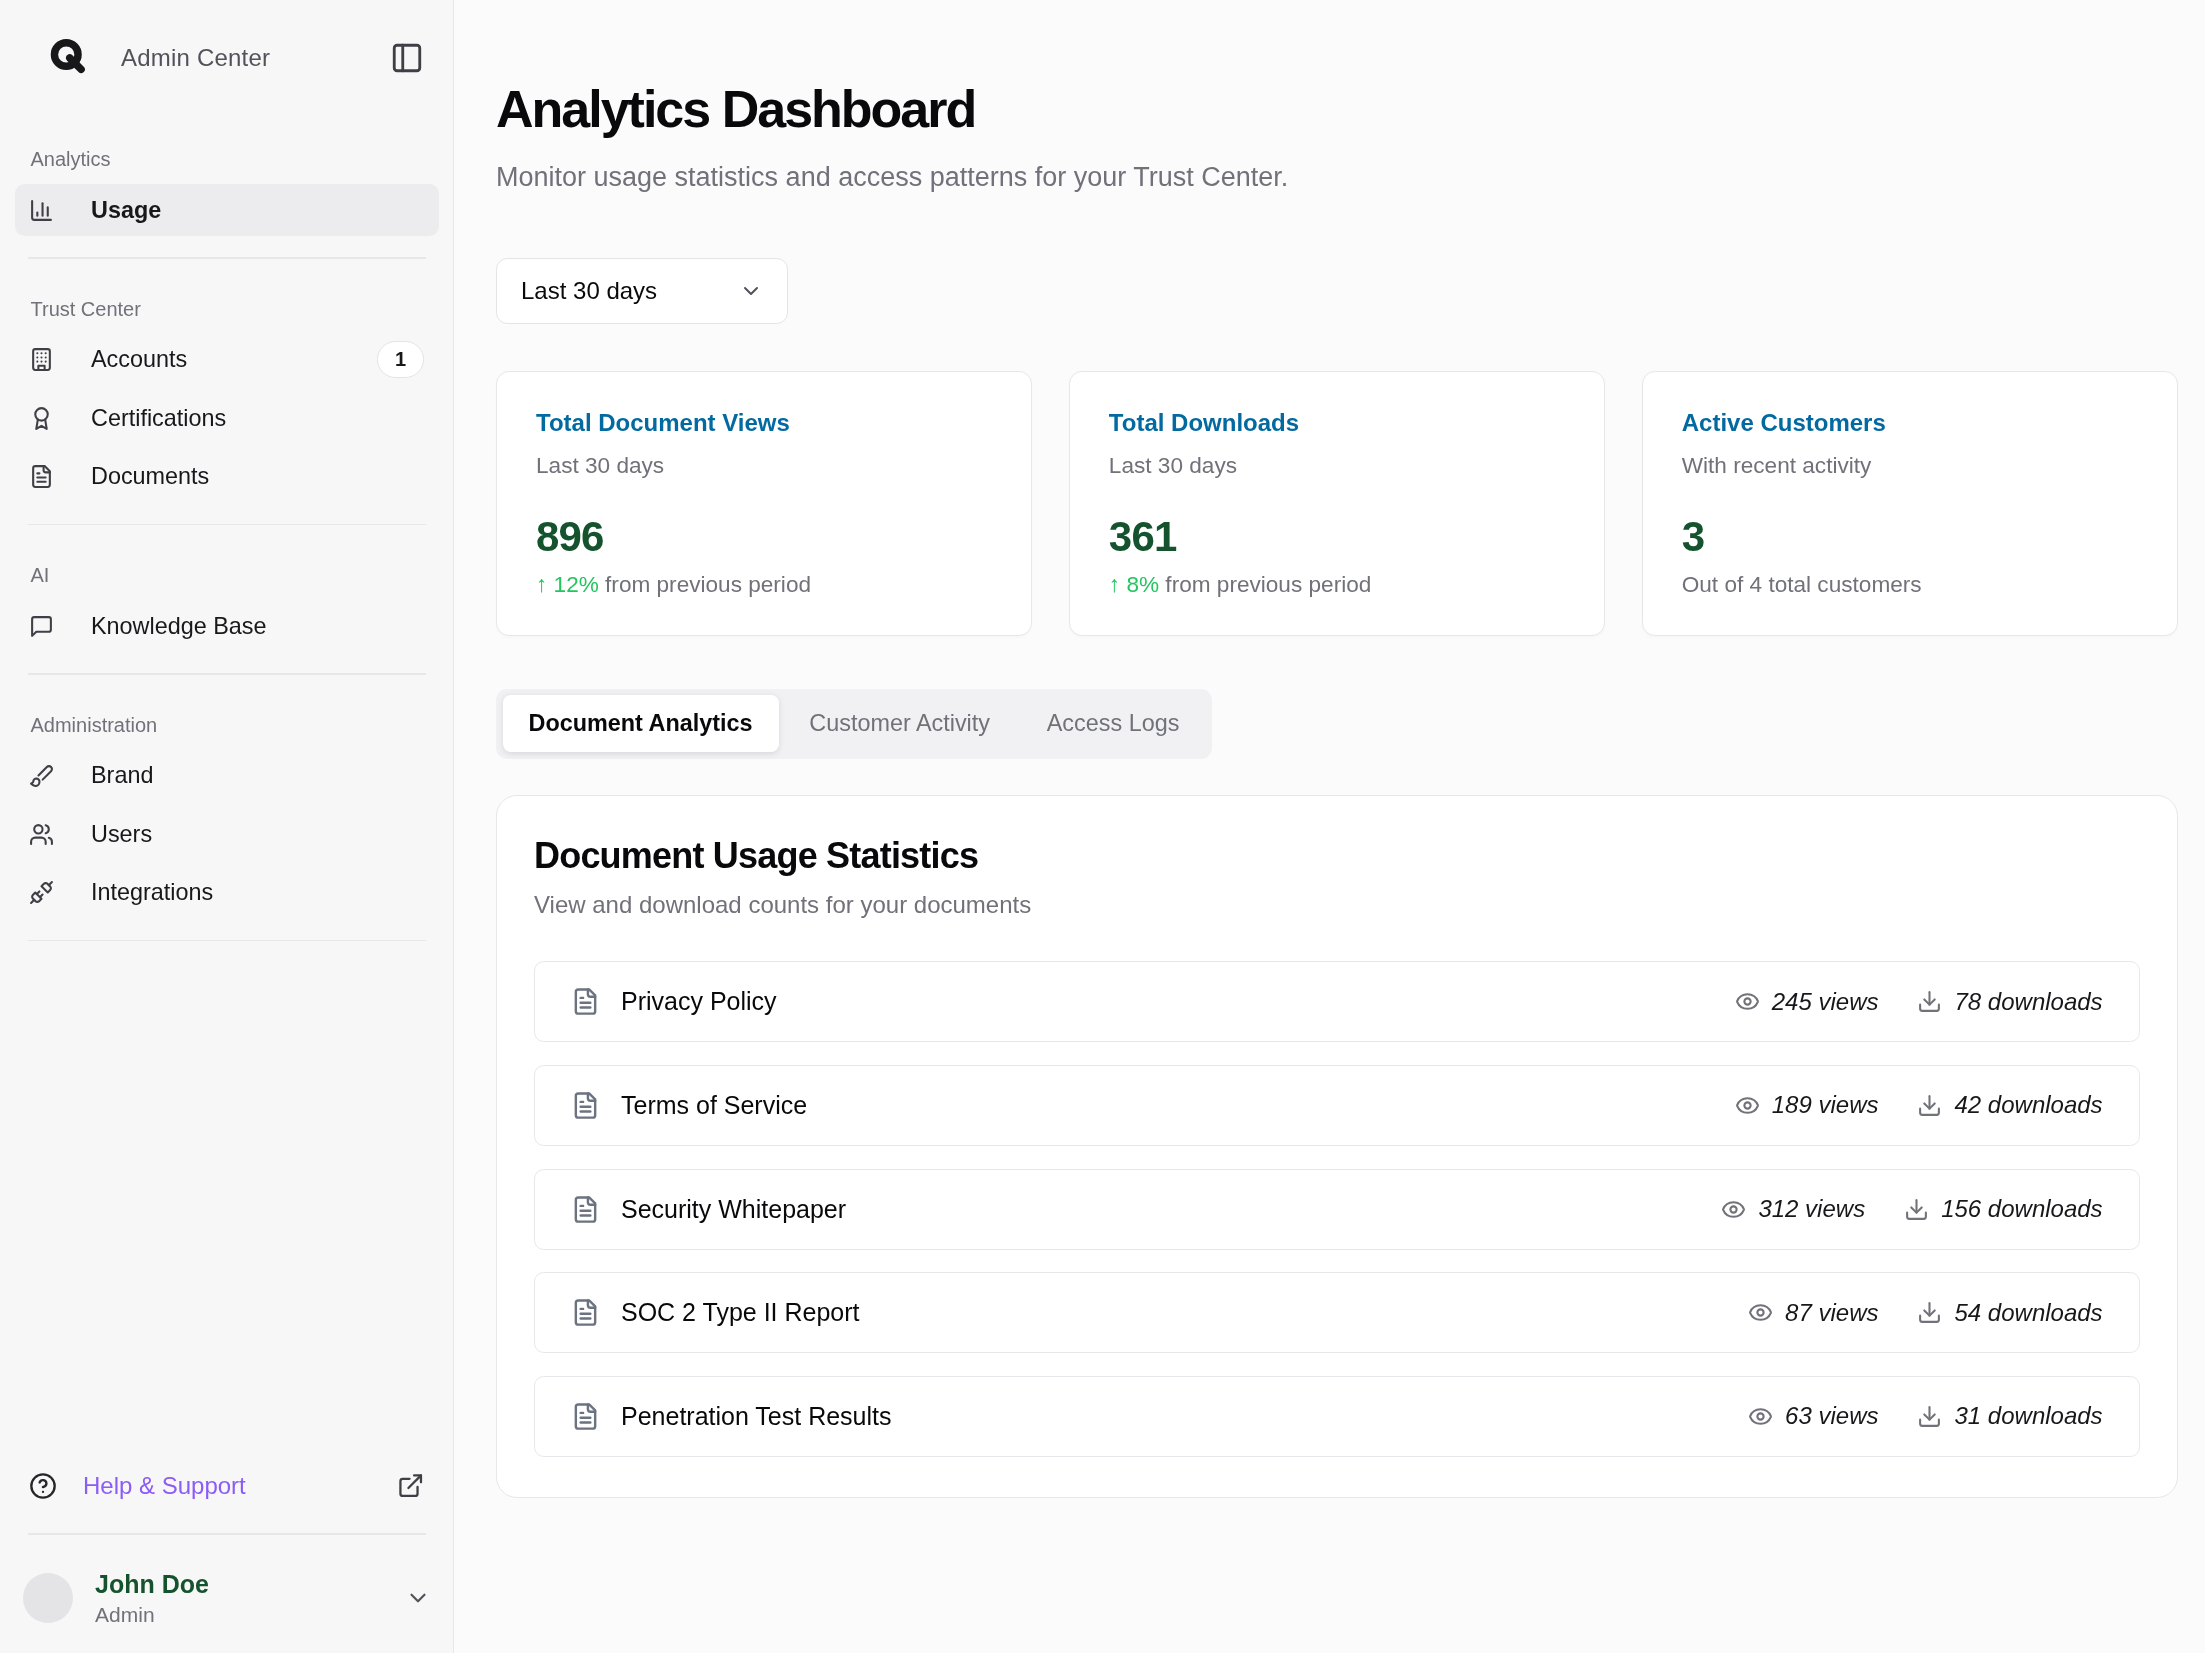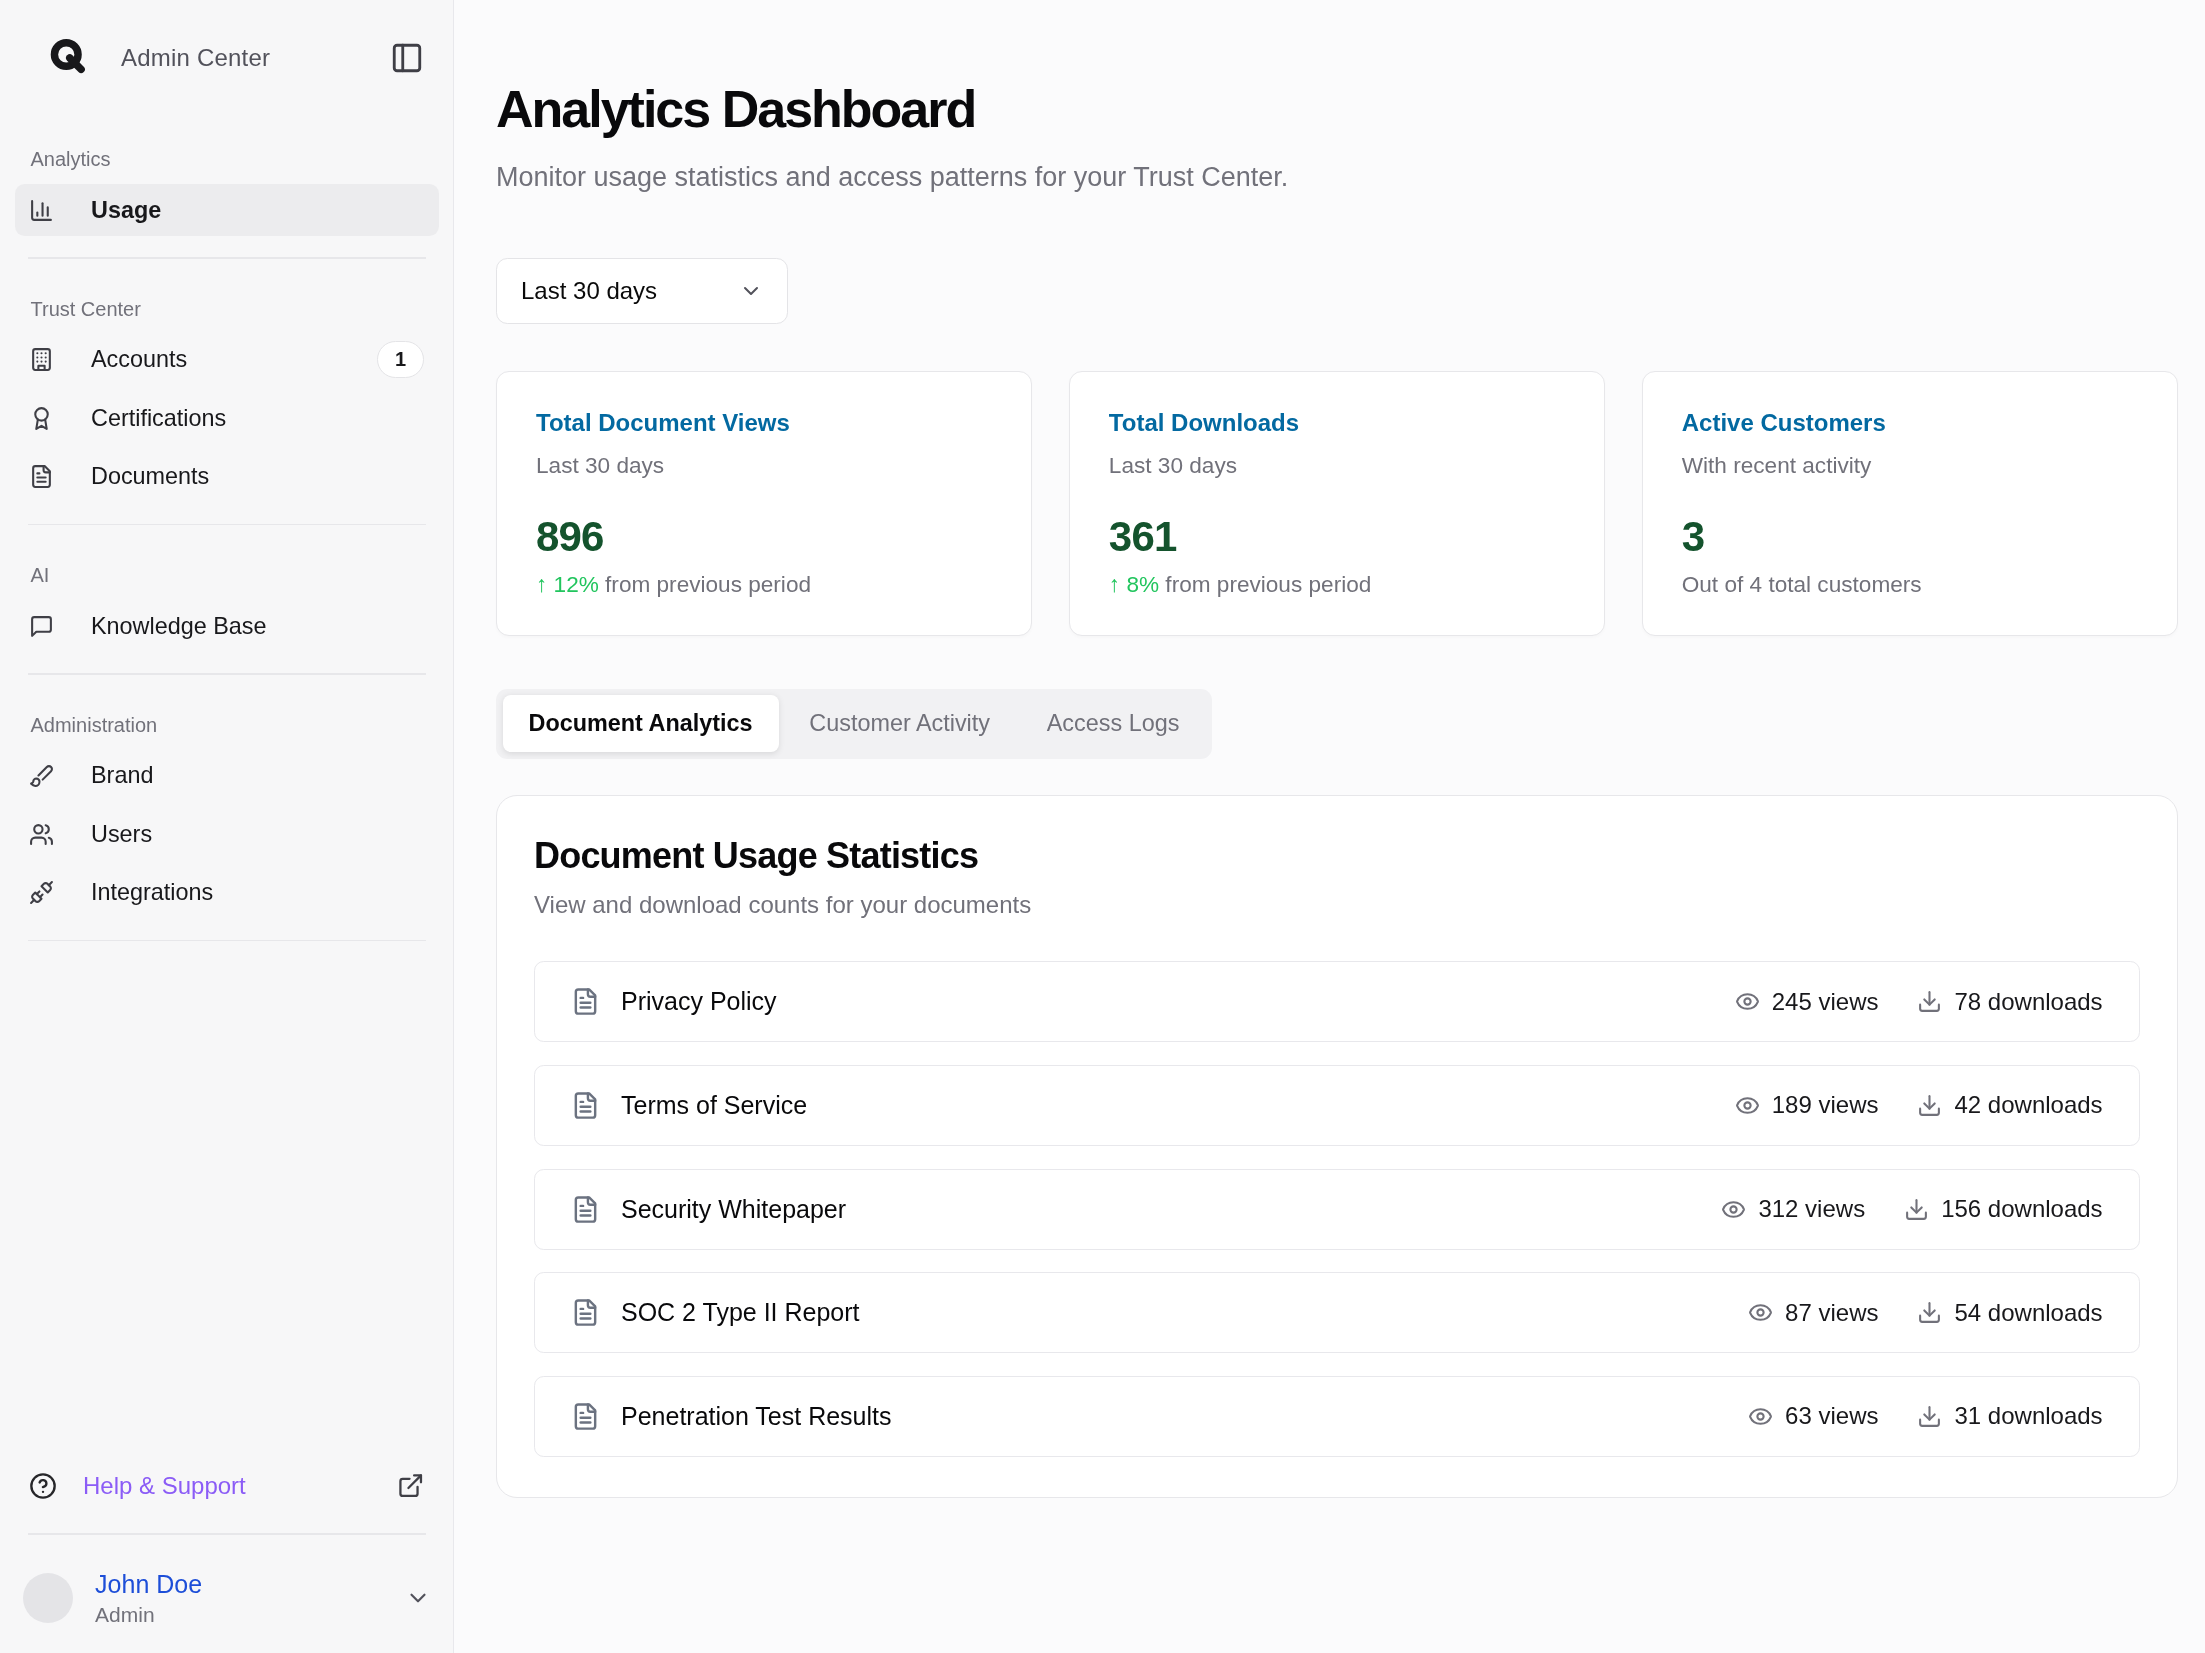--- a/index.html
+++ b/index.html
@@ -28,21 +28,21 @@
   .sb-div{height:1.6px;background:#e7e7ea;margin:21px 13px;}
   .sb-gap{margin-top:39px;}
 
   .sb-bottom{padding:0 14.5px 22.6px 14.5px;}
   .help-row{display:flex;align-items:center;height:53px;padding:0 14.5px;border-radius:9.7px;
             font-size:24px;font-weight:500;color:#8b5cf6;cursor:pointer;}
   .help-row .q{width:28px;height:28px;color:#27272a;margin-right:26px;}
   .help-row .ext{margin-left:auto;width:27.4px;height:27.4px;color:#3f3f46;}
   .user-row{display:flex;align-items:center;padding:13px 8px 3.2px 8px;cursor:pointer;}
   .avatar{width:50px;height:50px;border-radius:50%;background:#e4e4e7;margin-right:22.6px;flex:none;}
-  .user-name{font-size:25px;font-weight:400;color:#1d4ed8;line-height:1.25;}
+  .user-name{font-size:25px;font-weight:700;color:#14532d;line-height:1.25;}
   .user-role{font-size:21px;color:#71717a;margin-top:3.2px;}
   .user-chev{margin-left:auto;width:26px;height:26px;color:#52525b;}
 
   
   .main{flex:1;padding:79px 27.4px 0 42px;box-sizing:border-box;}
   .page-title{font-size:52px;font-weight:800;letter-spacing:-2px;color:#09090b;margin:0;}
   .page-sub{margin-top:22.6px;font-size:27px;color:#71717a;}
 
   .period{margin-top:65px;width:292px;height:66px;box-sizing:border-box;border:1.6px solid #e4e4e7;
           border-radius:11.3px;background:#fff;display:flex;align-items:center;justify-content:space-between;
@@ -65,21 +65,21 @@
 
   .bigcard{margin-top:36px;background:#fff;border:1.6px solid #e7e7ea;border-radius:21px;
            box-sizing:border-box;padding:39px 37px 18px 37px;}
   .bc-title{font-size:36px;font-weight:700;letter-spacing:-0.8px;color:#09090b;}
   .bc-sub{margin-top:14.5px;font-size:24px;color:#71717a;}
   .doc-rows{margin-top:42px;}
   .doc-row{display:flex;align-items:center;height:81px;box-sizing:border-box;border:1.6px solid #e8e8ec;
            border-radius:9.7px;padding:16px 36px;margin-bottom:22.6px;background:#fff;}
   .doc-row .file{width:29px;height:29px;color:#6b7280;margin-right:21px;}
   .doc-name{font-size:25px;font-weight:500;color:#09090b;}
-  .doc-metrics{margin-left:auto;display:flex;align-items:center;gap:39px;}
+  .doc-metrics{margin-left:auto;display:flex;align-items:center;gap:39px;font-style:italic;}
   .metric{display:flex;align-items:center;gap:12px;font-size:24px;color:#18181b;}
   .metric svg{width:25px;height:25px;color:#71717a;}
 </style>
 </head>
 <body>
 
 <div class="app">
 
   <aside class="sidebar">
     <div class="sb-header">

